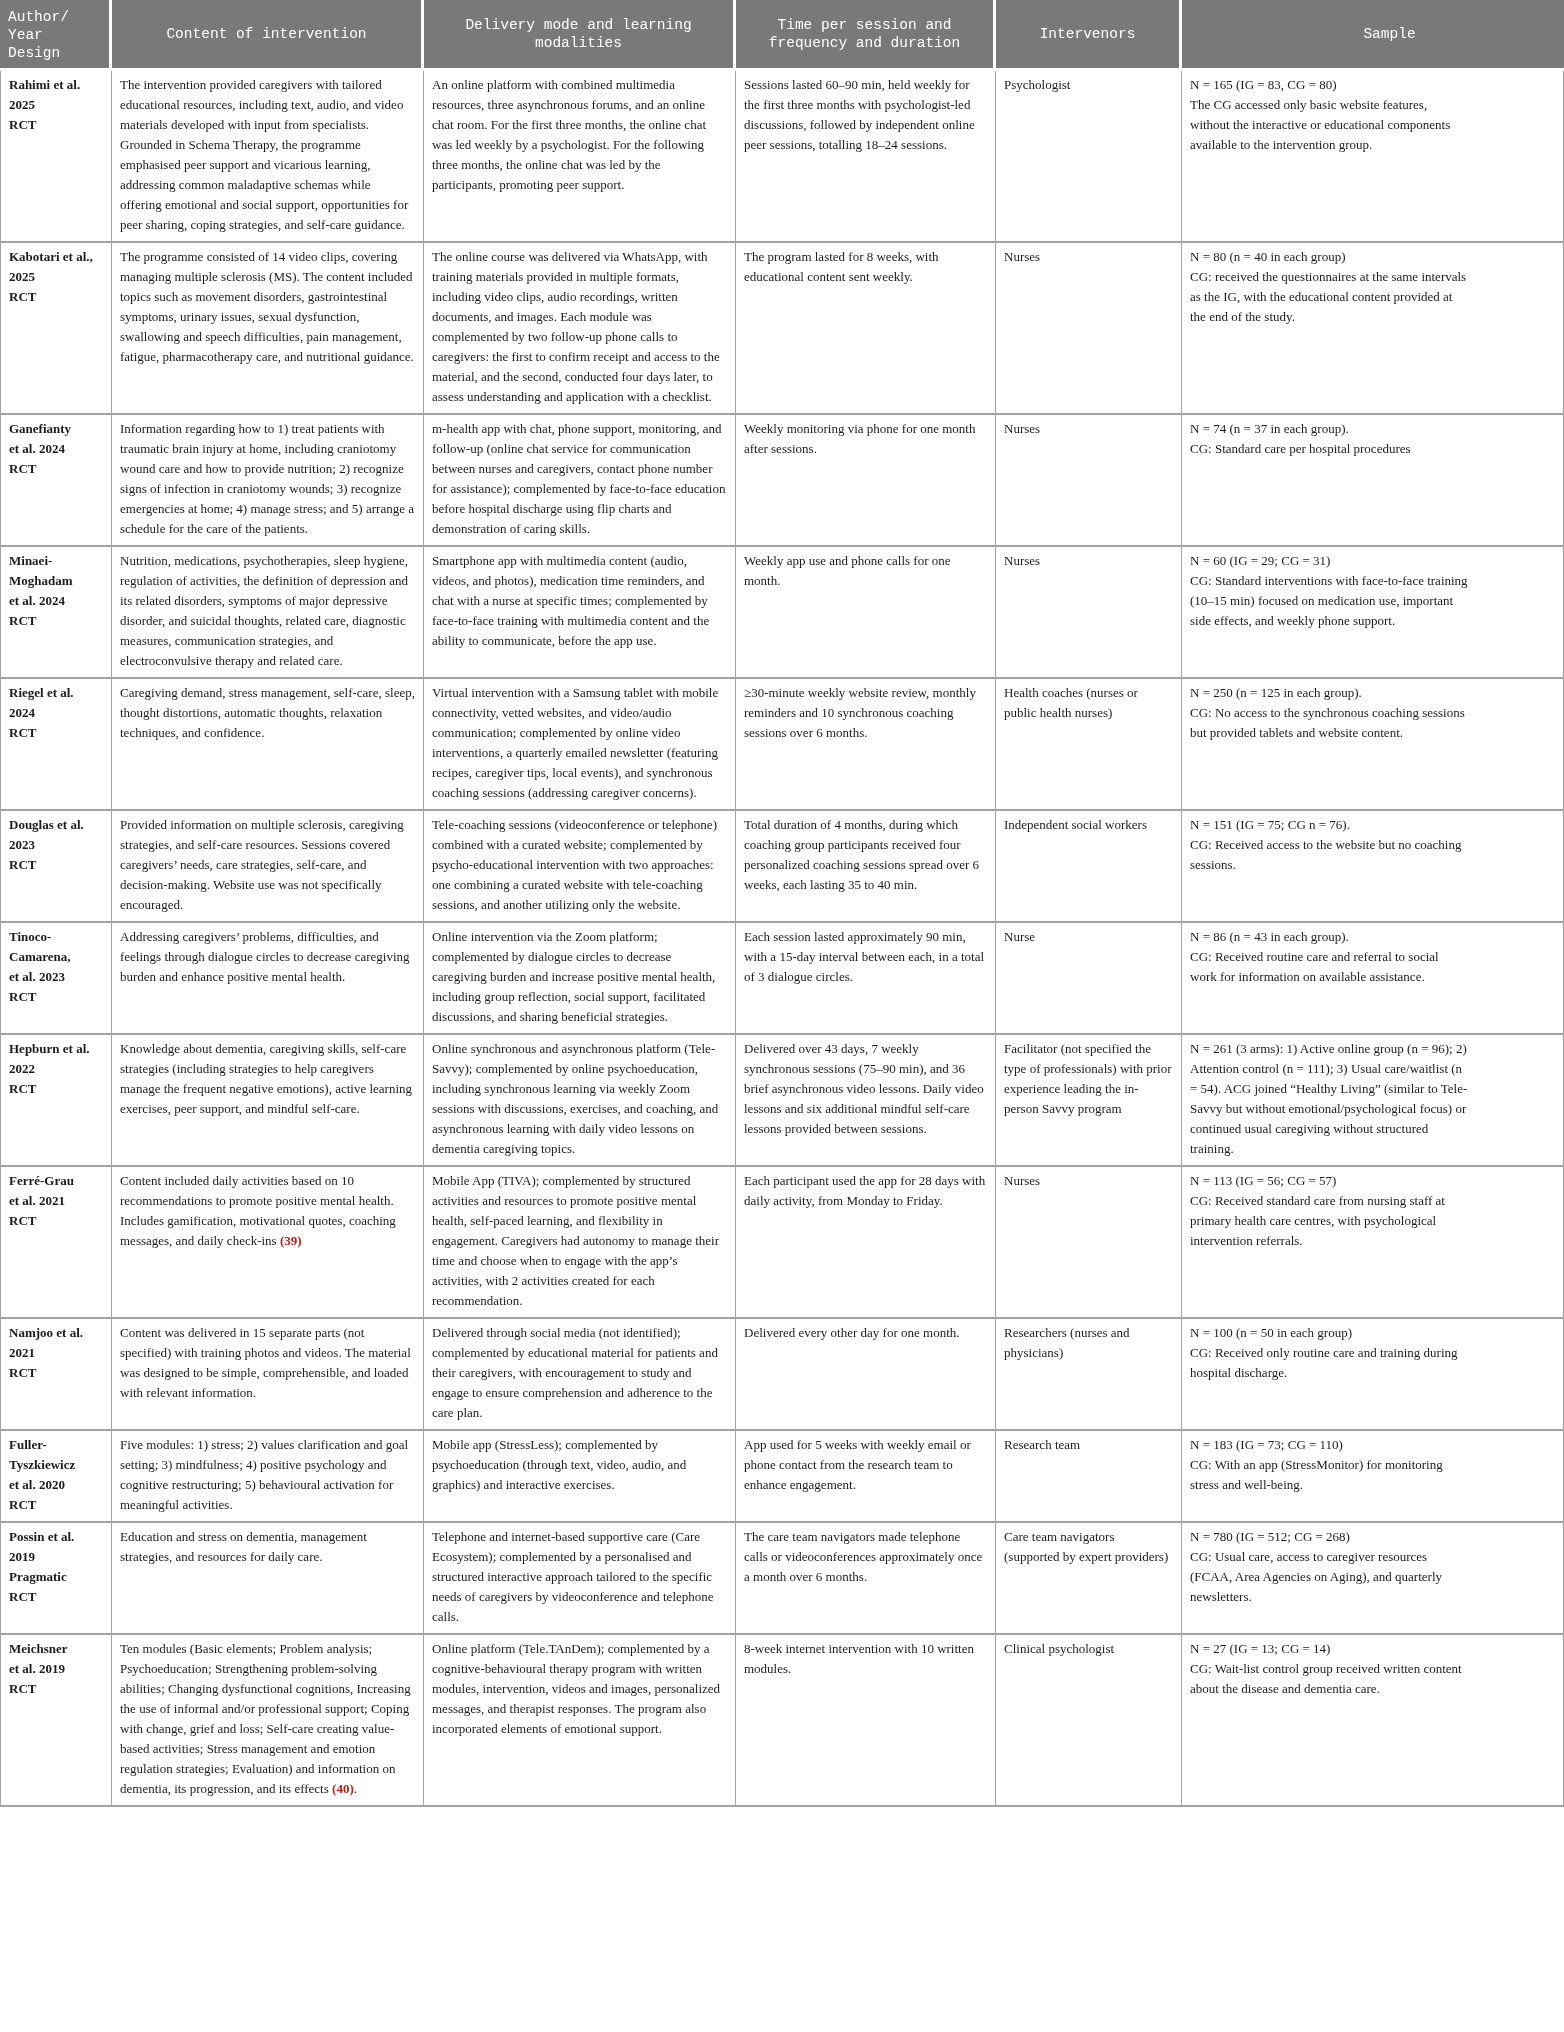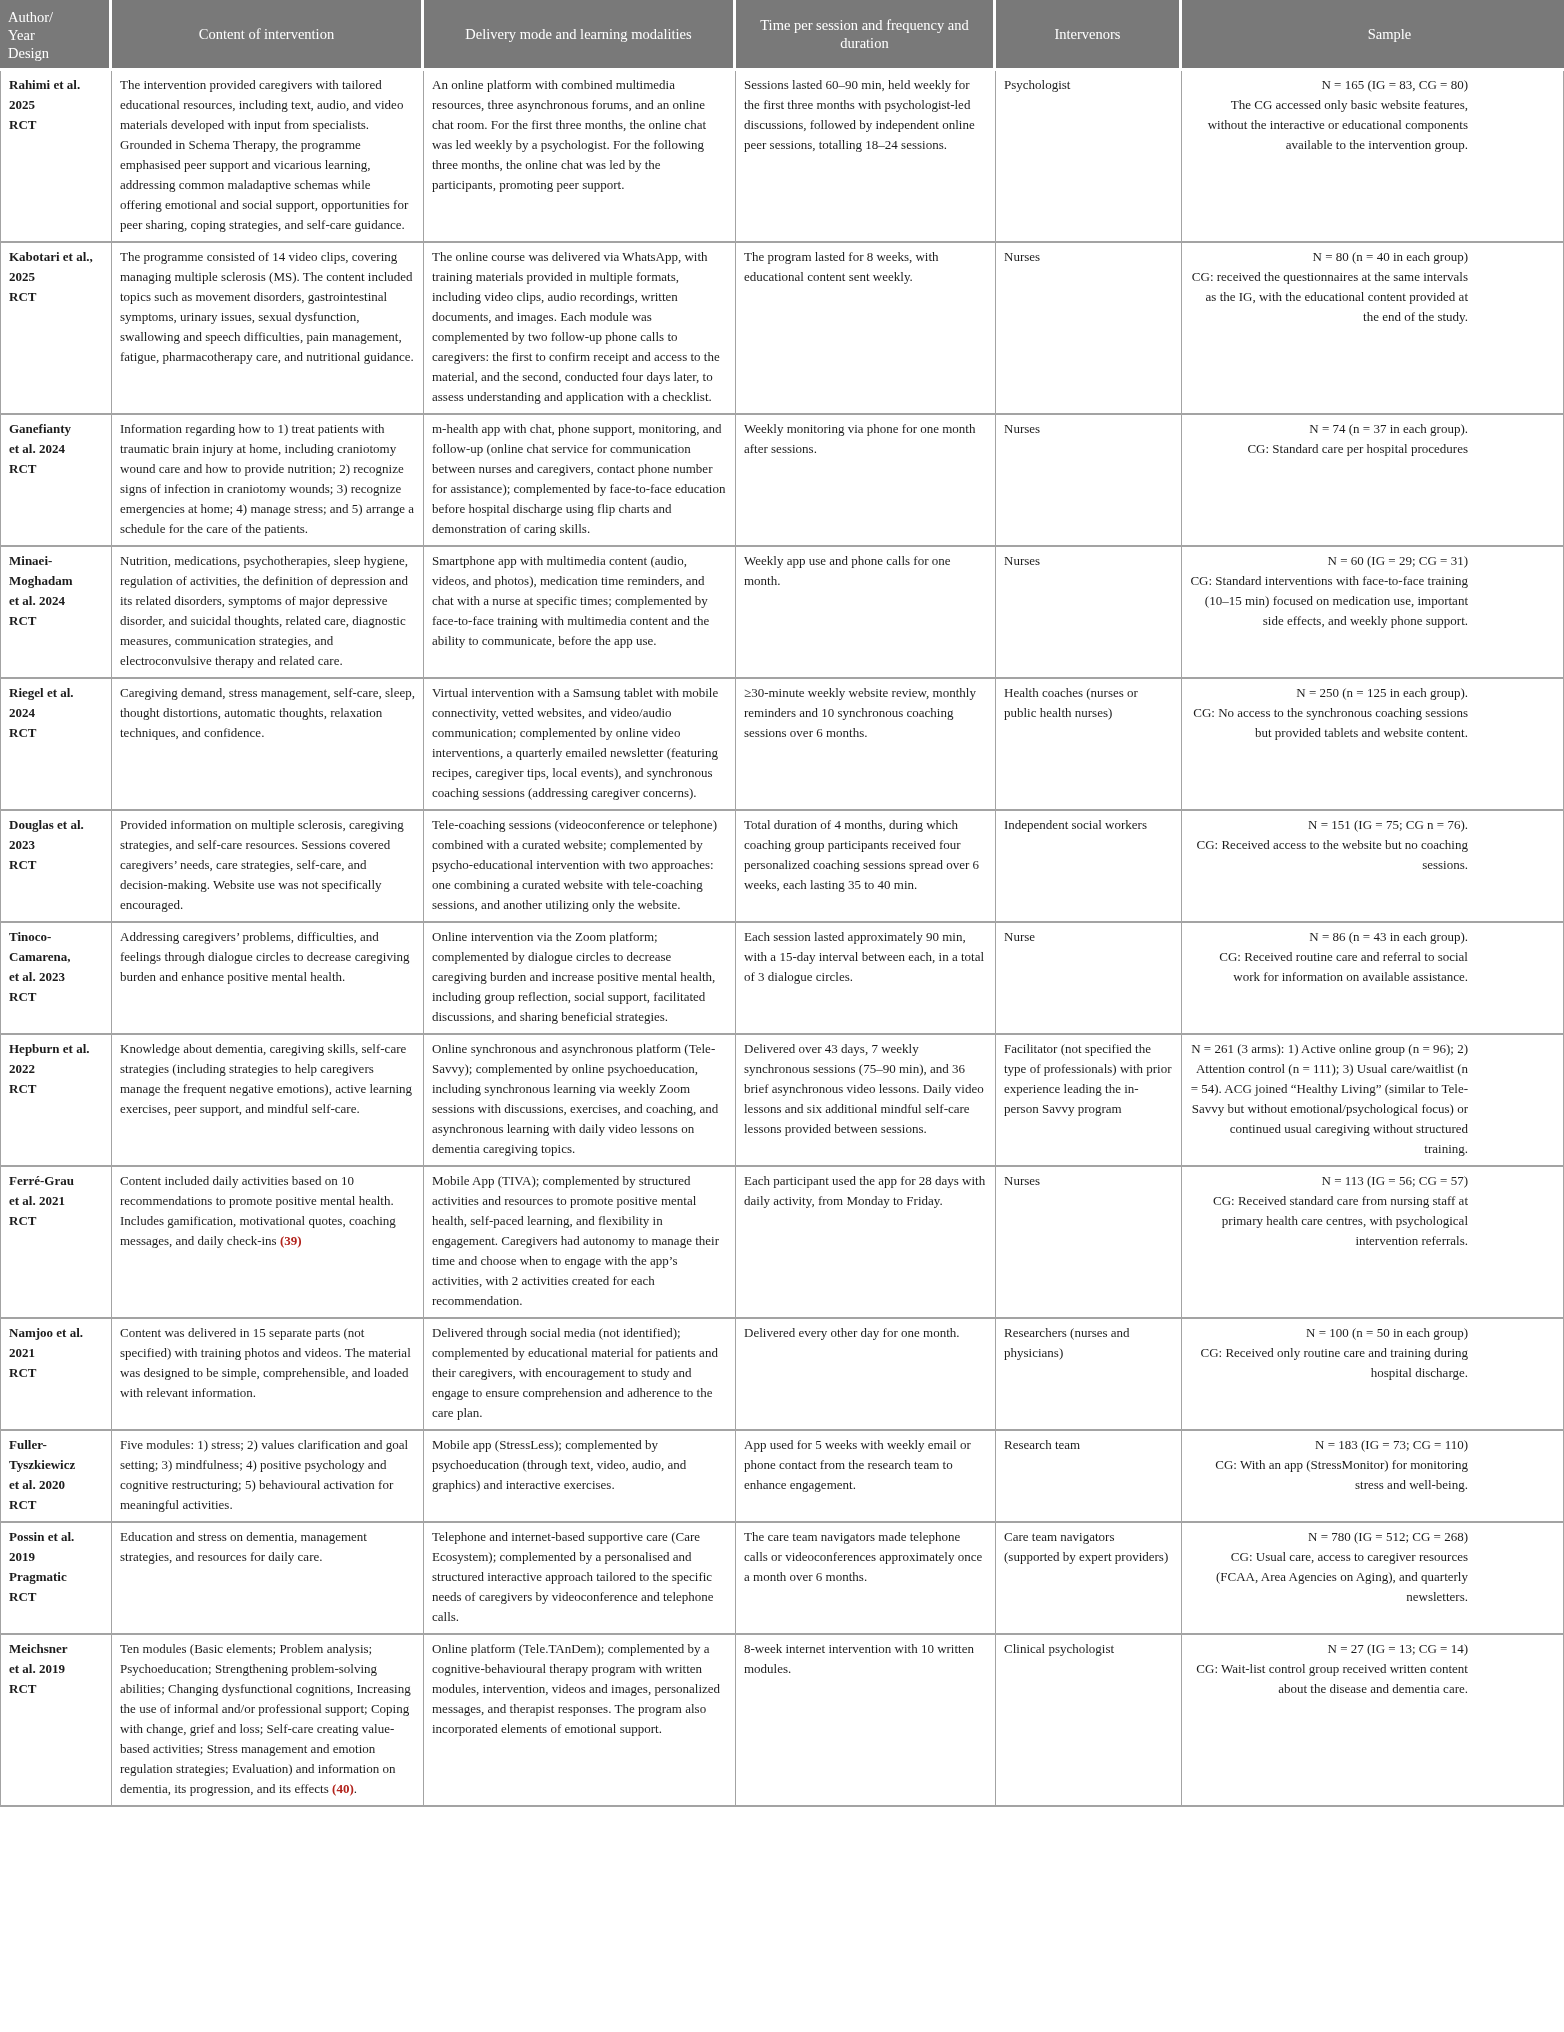--- a/index.html
+++ b/index.html
@@ -14,21 +14,21 @@
   table{width:1564px;table-layout:fixed;border-collapse:separate;border-spacing:0;}
   col.c-author{width:112px;}
   col.c-content{width:312px;}
   col.c-delivery{width:312px;}
   col.c-time{width:260px;}
   col.c-intervenors{width:186px;}
   col.c-sample{width:382px;}
   thead th{
     background:var(--header-bg);
     color:var(--header-text);
-    font-family:Liberation Serif, serif;
+    font-family:Liberation Mono, monospace;
     font-weight:400;
     font-size:14.5px;
     line-height:18px;
     height:62px;
     padding:6px 8px;
     vertical-align:middle;
     text-align:center;
     border-right:3px solid #ffffff;
     border-bottom:3px solid #ffffff;
     box-sizing:border-box;
@@ -45,21 +45,21 @@
     line-height:20px;
     padding:4px 8px 6px 8px;
     vertical-align:top;
     border-right:1px solid var(--border);
     border-bottom:2px solid var(--border);
     box-sizing:border-box;
     white-space:pre-line;
     overflow-wrap:break-word;
   }
   tbody td:first-child{border-left:1px solid var(--border);font-weight:bold;}
-  tbody td.sample-cell{padding-right:95px;text-align:right;}
+  tbody td.sample-cell{padding-right:95px;}
   .cite{color:var(--cite);font-weight:bold;}
 </style>
 </head>
 <body>
 
 <table>
   <colgroup>
     <col class="c-author">
     <col class="c-content">
     <col class="c-delivery">

